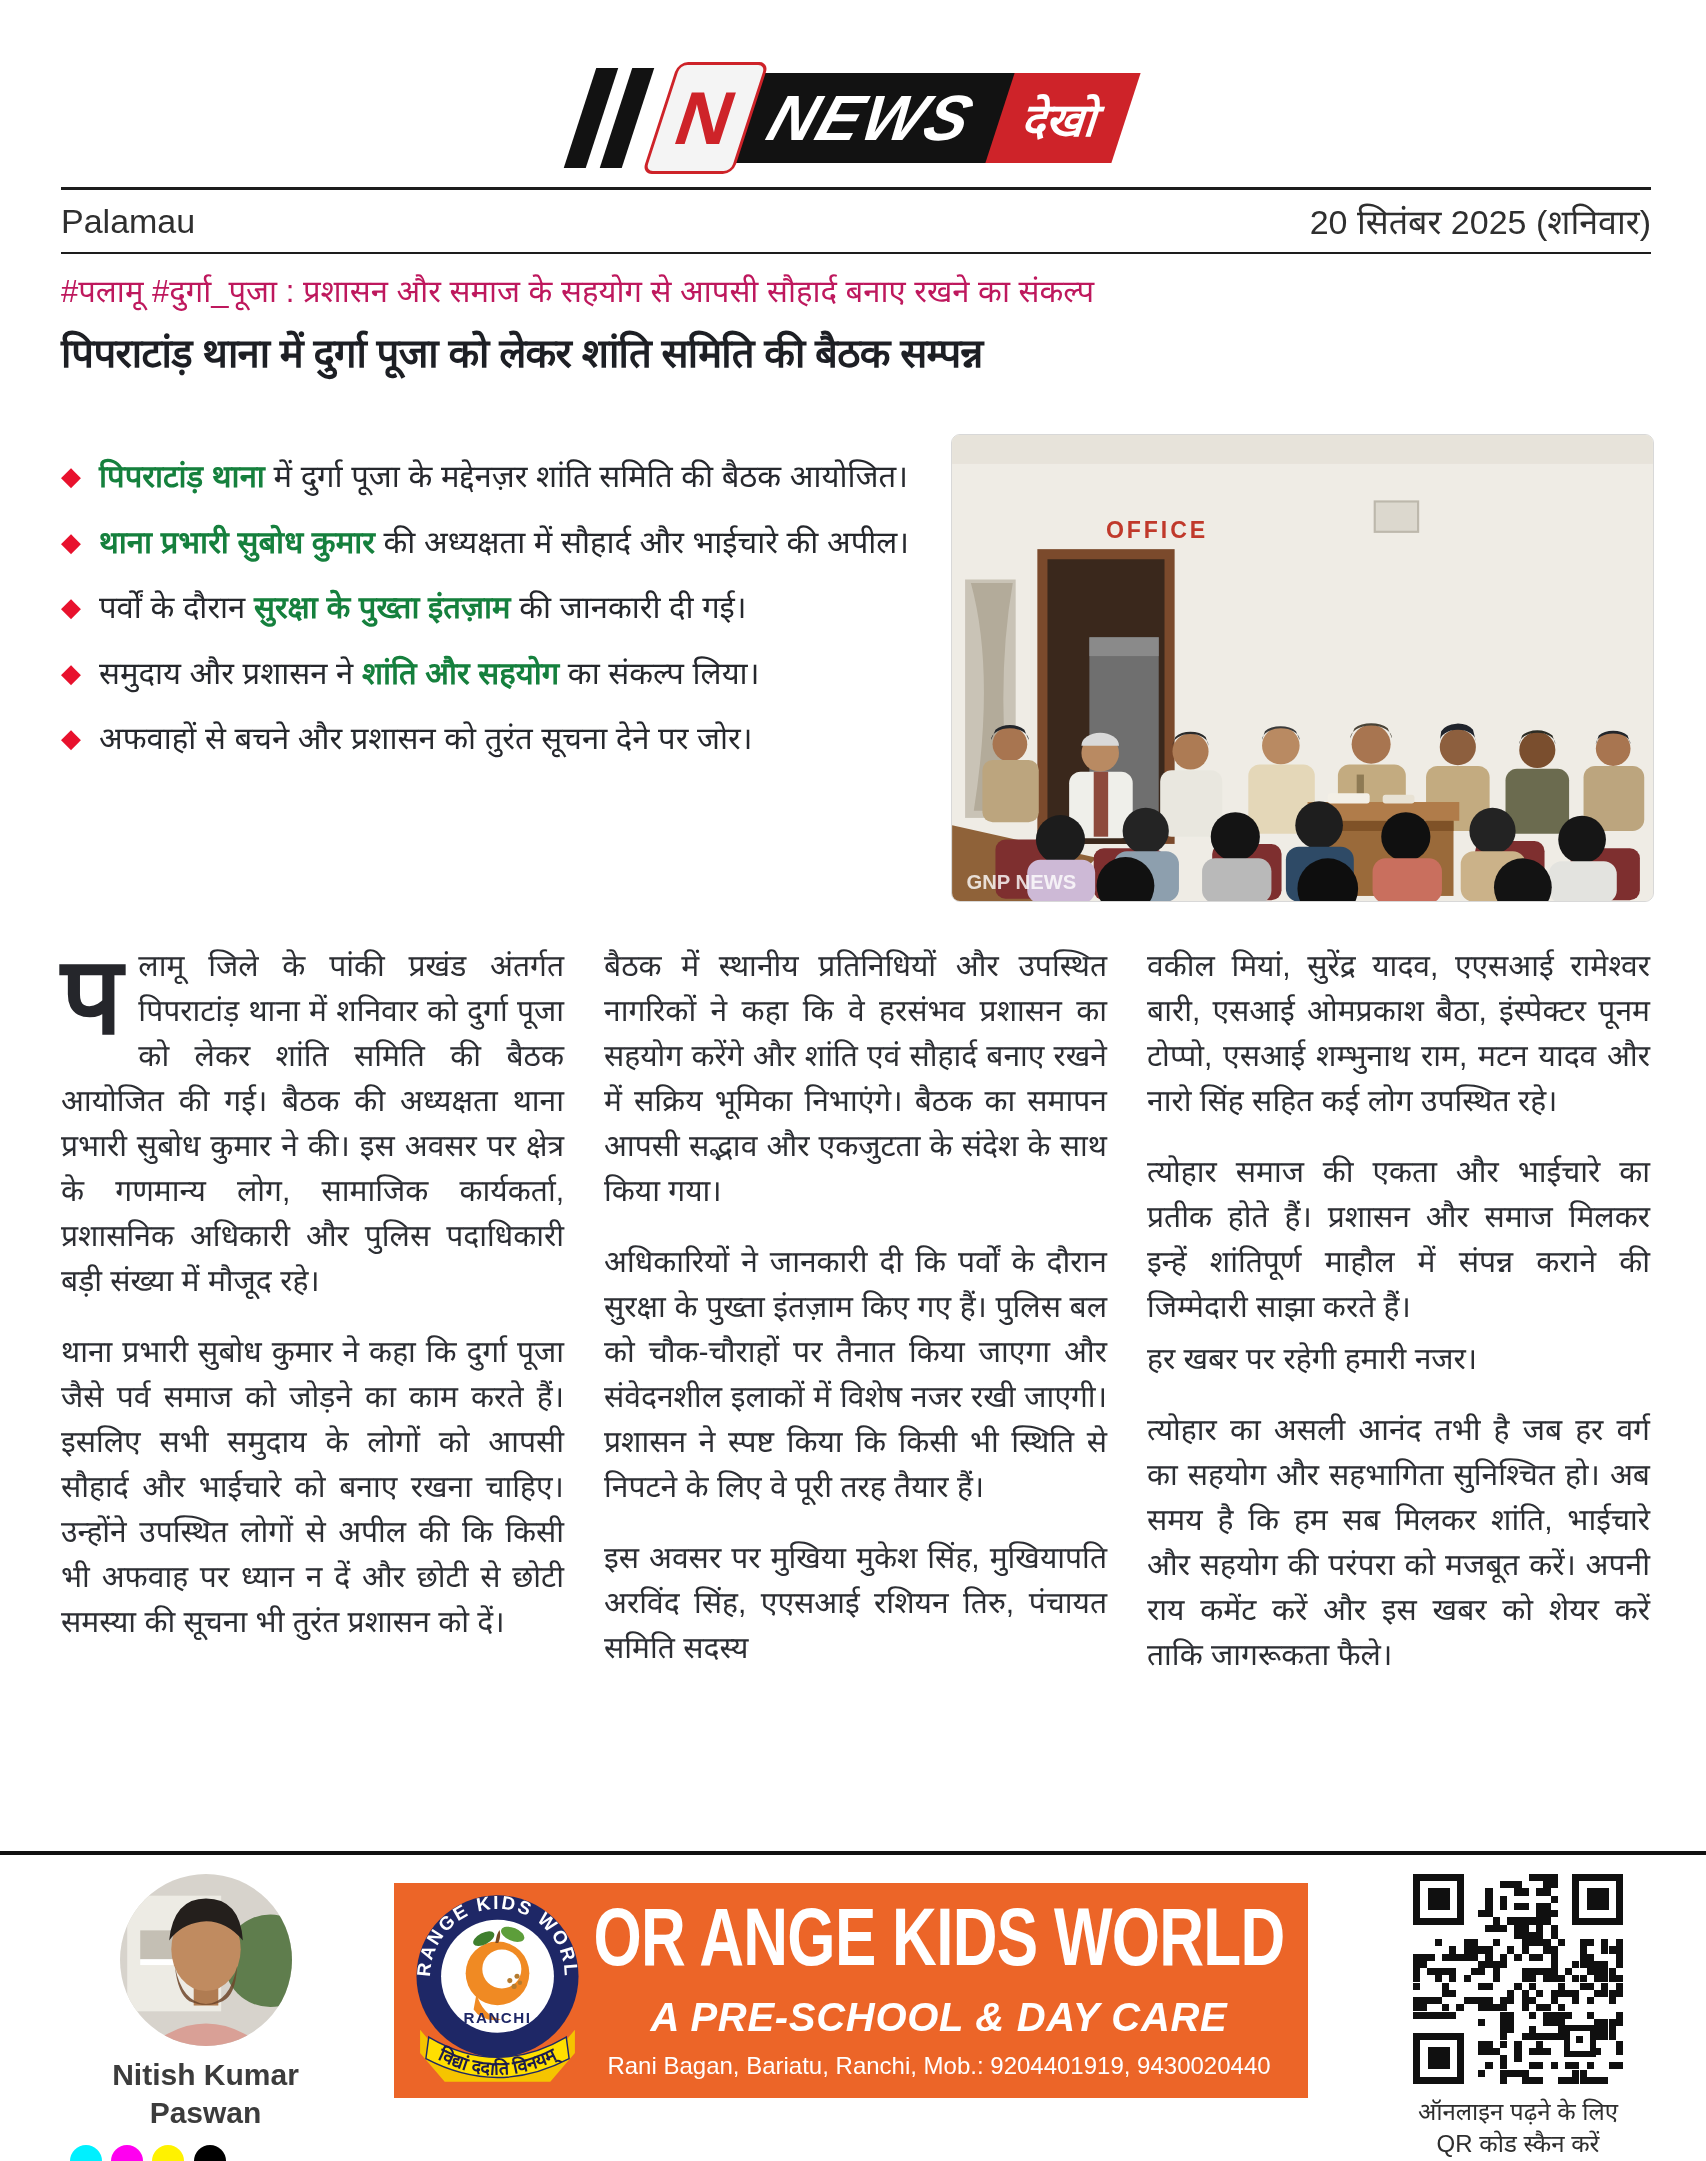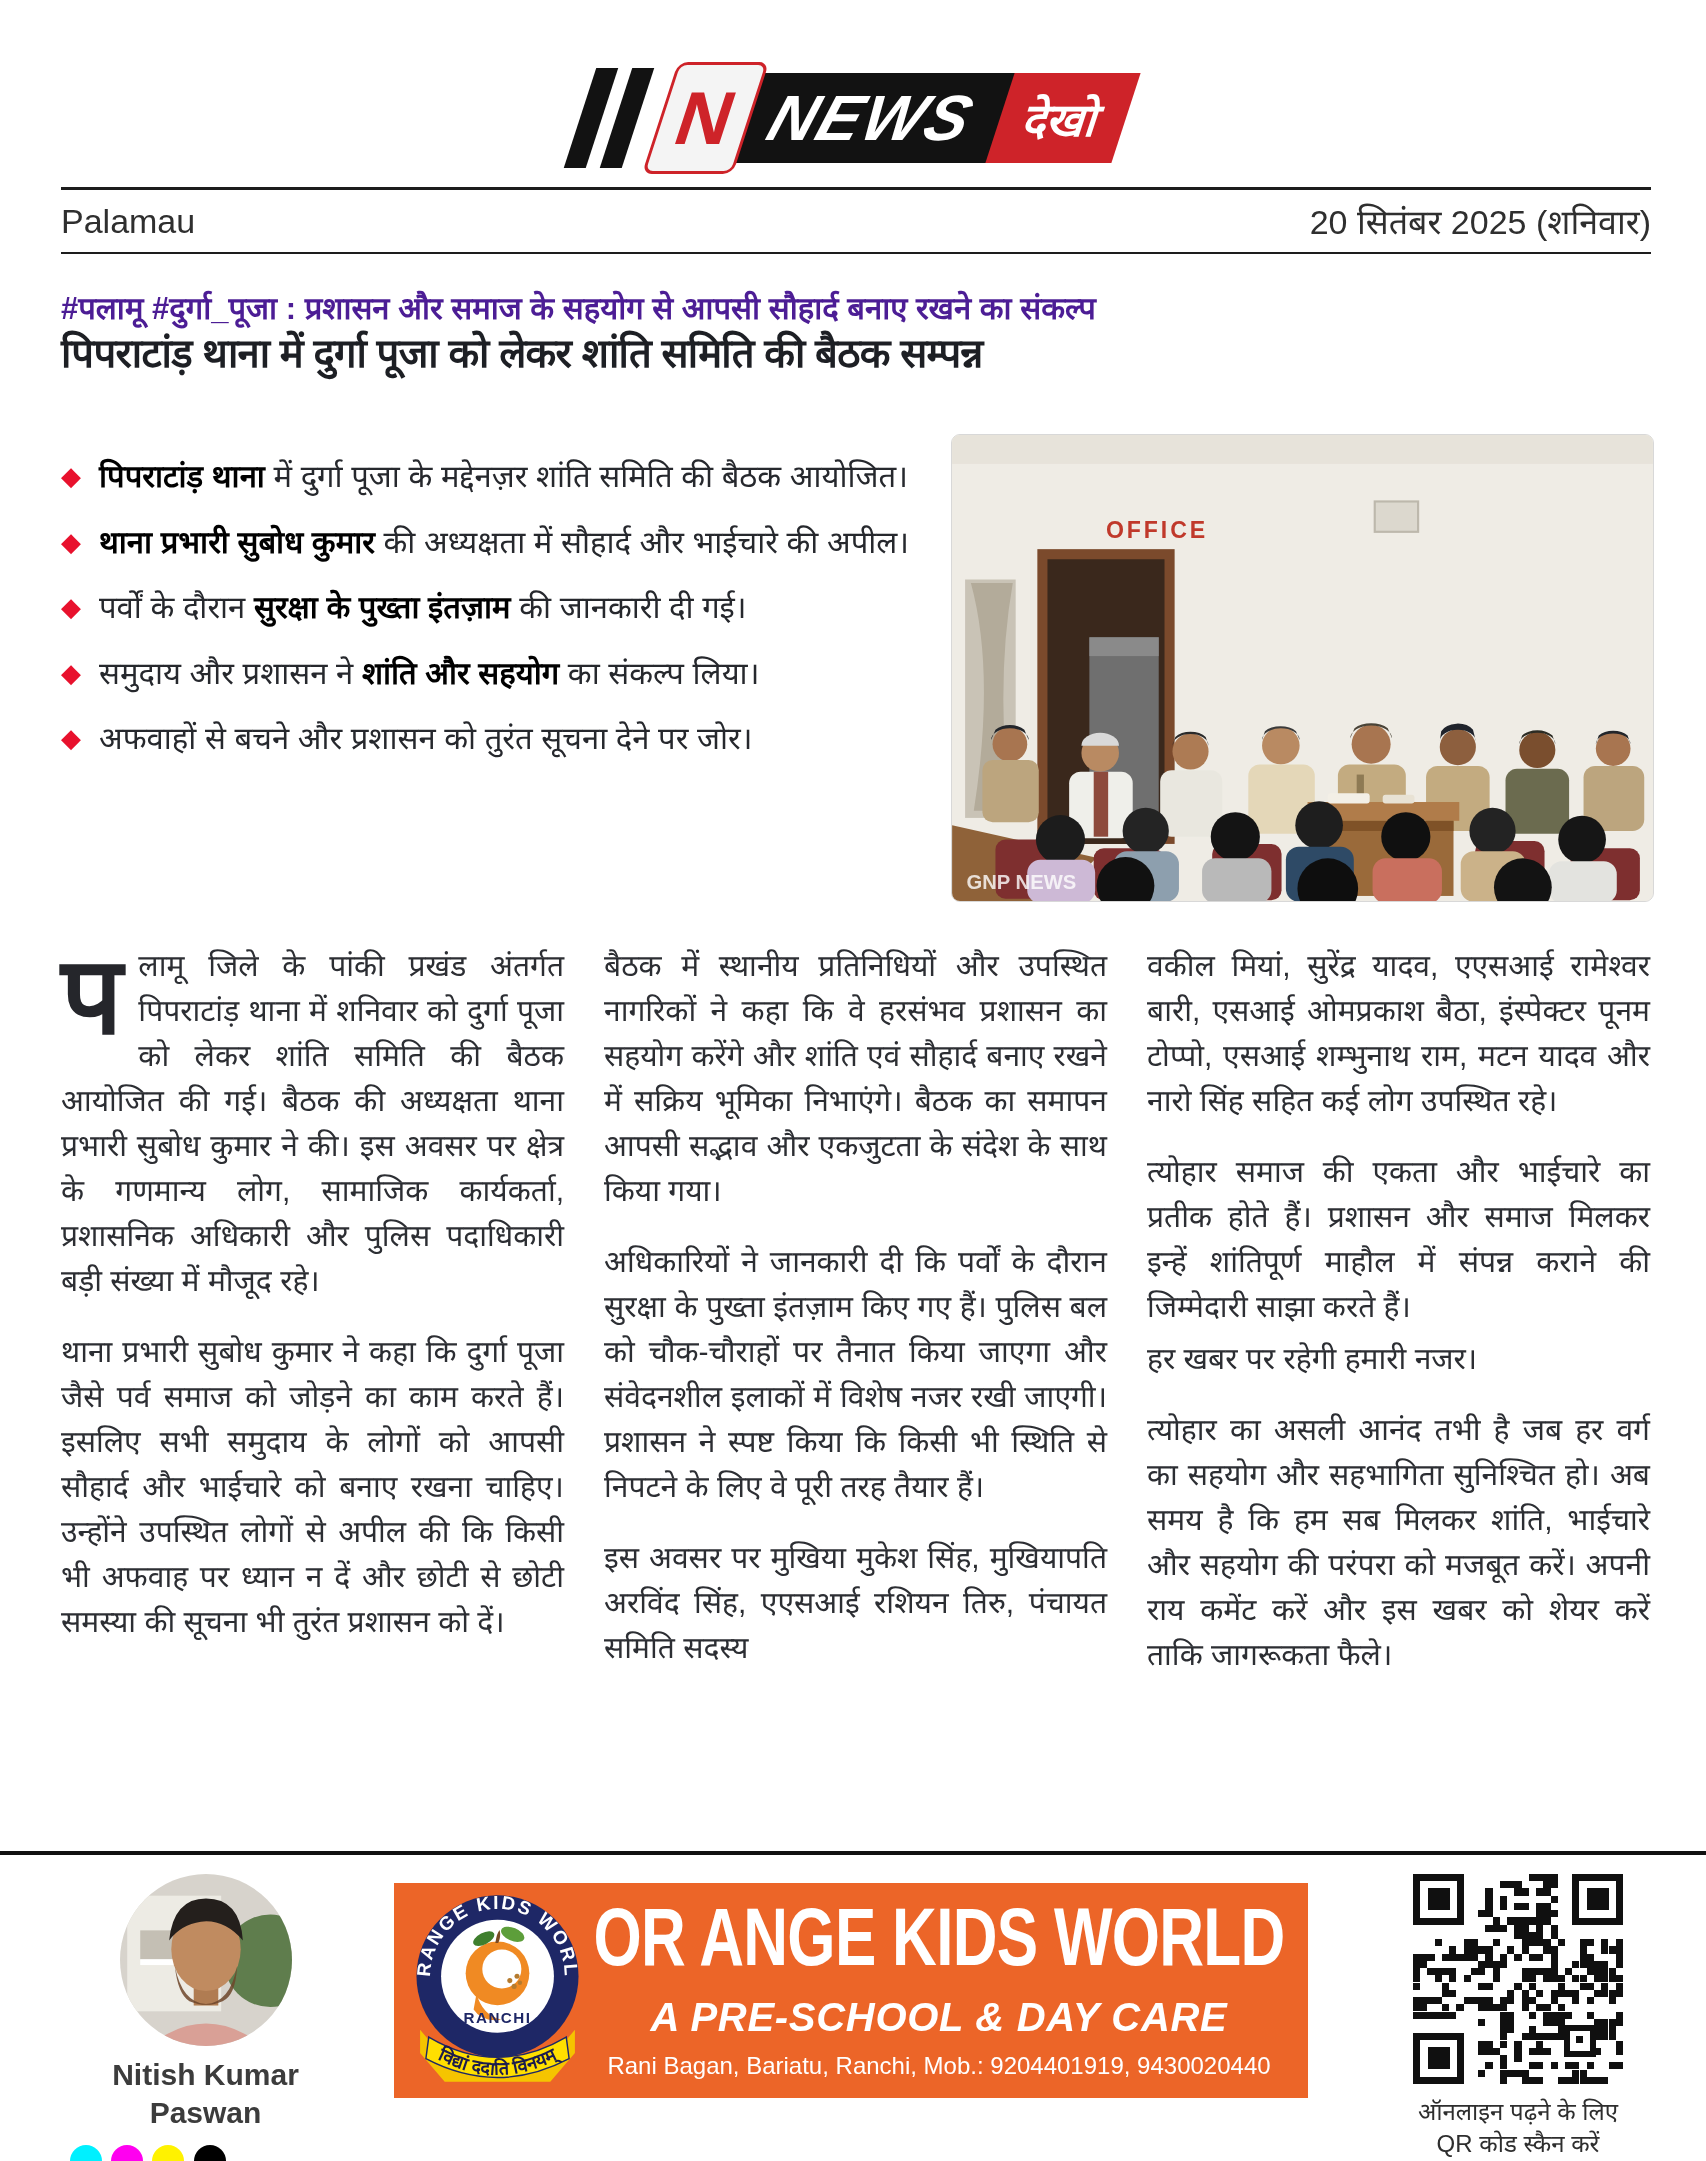--- a/index.html
+++ b/index.html
@@ -17,27 +17,27 @@
   .nbadge span{font-size:75px;font-weight:bold;color:#ce2329;}
   .newsslab{height:90px;background:#121212;display:flex;align-items:center;justify-content:center;transform:skewX(-18deg);padding:0 30px 0 40px;margin-left:-16px;}
   .newsslab span{color:#ffffff;font-weight:bold;font-style:italic;font-size:64px;letter-spacing:2.2px;}
   .dekhoslab{height:90px;background:#ce2329;display:flex;align-items:center;justify-content:center;transform:skewX(-18deg);padding:0 26px;margin-left:-1.4px;}
   .dekhoslab span{color:#ffffff;font-weight:bold;font-size:46px;}
   
   .headerbar{position:absolute;top:187px;left:61px;width:1590px;height:62px;
     border-top:3.6px solid #1d1d1d;border-bottom:2.2px solid #1d1d1d;
     display:flex;justify-content:space-between;align-items:center;font-size:34px;color:#2f2f2f;}
   
-  .kicker{position:absolute;top:286px;left:61px;width:1590px;font-size:31px;font-weight:bold;color:#4c1d95;white-space:nowrap;}
+  .kicker{position:absolute;top:269px;left:61px;width:1590px;font-size:31px;font-weight:normal;color:#be185d;white-space:nowrap;}
   .headline{position:absolute;top:324px;left:61px;width:1590px;font-size:40px;font-weight:900;color:#1d1f24;white-space:nowrap;letter-spacing:-0.7px;}
   
   .highlights{position:absolute;top:447px;left:61px;width:864px;}
   .hl-item{display:flex;margin-bottom:6.5px;font-size:31px;line-height:59px;color:#26282d;}
   .hl-marker{flex:0 0 38px;color:#e8112d;font-size:26px;line-height:59px;}
-  .hl-text b{color:#000000;}
+  .hl-text b{color:#15803d;}
   
   .photo{position:absolute;top:434px;left:951px;width:701px;height:466px;border-radius:9px;overflow:hidden;border:0.7px solid #d8d8d8;background:#efece5;}
   
   .columns{position:absolute;top:943px;left:61px;width:1590px;display:flex;gap:40px;}
   .col{width:503px;font-size:30px;line-height:45px;text-align:justify;color:#2c2e33;}
   .col p{margin:0 0 26px 0;}
   .col p.tight{margin:0 0 7.2px 0;}
   .dropcap{float:left;font-size:108px;line-height:87px;font-weight:bold;color:#25262b;margin:8.7px 16px 0 0;}
   
   .footer-rule{position:absolute;top:1851px;left:0;width:1706px;border-top:4.3px solid #111;}

